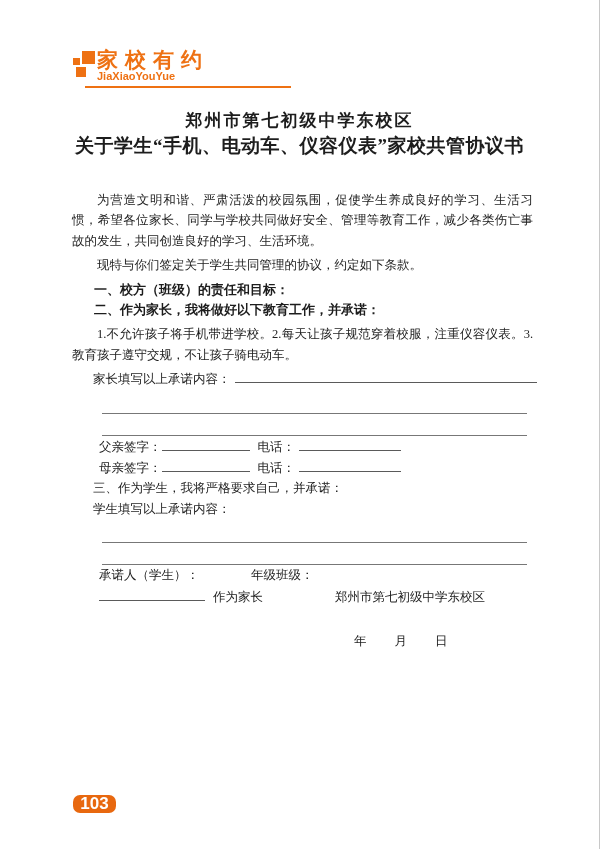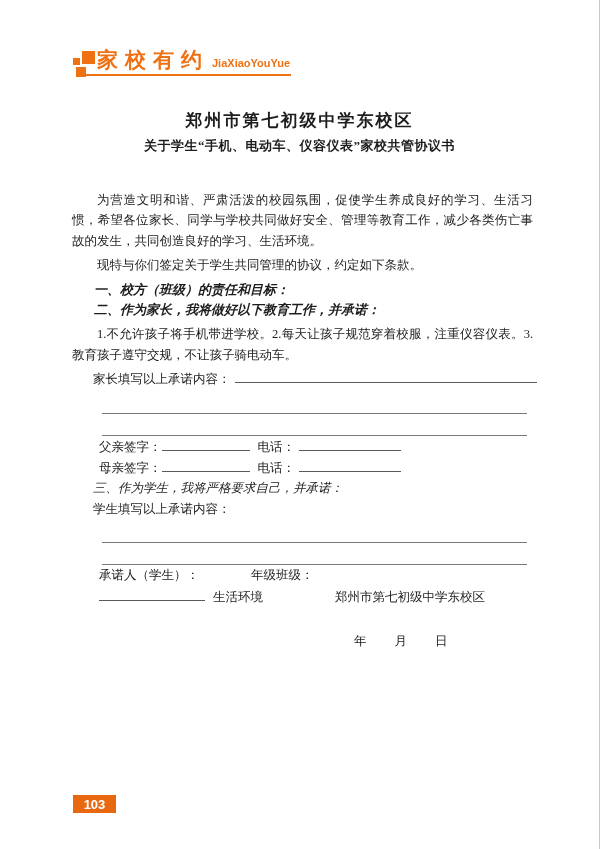--- a/index.html
+++ b/index.html
@@ -18,48 +18,48 @@
   
   .header { position: relative; height: 86px; }
   .logo-icon { position: absolute; left: 73px; top: 51px; width: 23px; height: 27px; }
   .logo-icon .sq1 { position: absolute; left: 0;  top: 7px;  width: 7px;  height: 7px;  background: var(--accent, #ee7113); }
   .logo-icon .sq2 { position: absolute; left: 9px; top: 0;   width: 13px; height: 13px; background: var(--accent, #ee7113); }
   .logo-icon .sq3 { position: absolute; left: 3px; top: 16px; width: 10px; height: 10px; background: var(--accent, #ee7113); }
   .brand-block {
     position: absolute; left: 85px; top: 49px; width: 206px;
     border-bottom: 2px solid var(--accent, #ee7113);
     padding-bottom: 4px;
-    display: flex; align-items: baseline;
+    display: flex; align-items: baseline; flex-direction: column;
   }
   .brand-name {
     margin-left: 12px;
     font-family: "Liberation Sans", "DejaVu Sans", sans-serif;
     font-weight: bold; font-size: 21px; letter-spacing: 7px;
     color: var(--accent, #ee7113); line-height: 1;
   }
   .brand-sub {
     font-family: "Liberation Sans", "DejaVu Sans", sans-serif;
     font-weight: bold; font-size: 11px; color: var(--accent, #ee7113);
     margin-left: 3px;
   }
 
   
   .title-block { margin-top: 22px; text-align: center; font-weight: bold; }
   .title-line1 { font-size: 17px; letter-spacing: 2px; line-height: 25px; }
-  .title-line2 { font-size: 13px; letter-spacing: 0.5px; line-height: 25px; }
+  .title-line2 { font-size: 19px; letter-spacing: 0.5px; line-height: 25px; }
 
   
   .content {
     margin: 32px 62px 0 68px;
     font-size: 12.5px;
     line-height: 20.4px;
     text-align: justify;
   }
   .para { text-indent: 2em; margin: 4px; }
-  .sec-heading { text-indent: 2em; margin: 0; font-weight: bold; font-size: 13px; font-style: italic; }
+  .sec-heading { text-indent: 2em; margin: 0; font-weight: bold; font-size: 13px; }
   .sec-heading.regular { font-weight: normal; font-size: 12.5px; }
 
   .fill-row { display: flex; align-items: flex-start; padding-left: 25px; }
   .fill-row .label { white-space: nowrap; }
   .blank-fill { flex: 1; border-bottom: 1px solid #5a5a5a; height: 13px; margin-left: 4px; }
 
   .blank-line {
     margin-left: 34px; margin-right: 10px;
     height: 21px;
     border-bottom: 1px solid var(--line, #777777);
@@ -82,23 +82,23 @@
   .date-row { display: flex; padding-left: 286px; margin-top: 24px; }
   .date-row span { margin-right: 28px; }
 
   
   .page-badge {
     position: absolute; left: 73px; top: 795px;
     width: 43px; height: 18px;
     background: var(--badge-bg, #e8680f);
     color: #ffffff;
     font-family: "Liberation Sans", "DejaVu Sans", sans-serif;
-    font-size: 13px; font-weight: bold;
+    font-size: 17px; font-weight: bold;
     display: flex; align-items: center; justify-content: center;
-    border-radius: 0;
+    border-radius: 7px;
   }
 </style>
 </head>
 <body>
 
 <div class="page">
 
   <div class="header">
     <div class="logo-icon">
       <div class="sq1"></div>
@@ -155,21 +155,21 @@
     <div class="blank-line"></div>
 
     <div class="promiser-row">
       <span>承诺人（学生）：</span>
       <span class="second">年级班级：</span>
     </div>
 
 
     <div class="family-row">
       <span class="family-blank"></span>
-      <span class="family-label">生活环境</span>
+      <span class="family-label">作为家长</span>
       <span class="school-sign">郑州市第七初级中学东校区</span>
     </div>
 
     <div class="date-row">
       <span>年</span>
       <span>月</span>
       <span>日</span>
     </div>
 
   </div>

